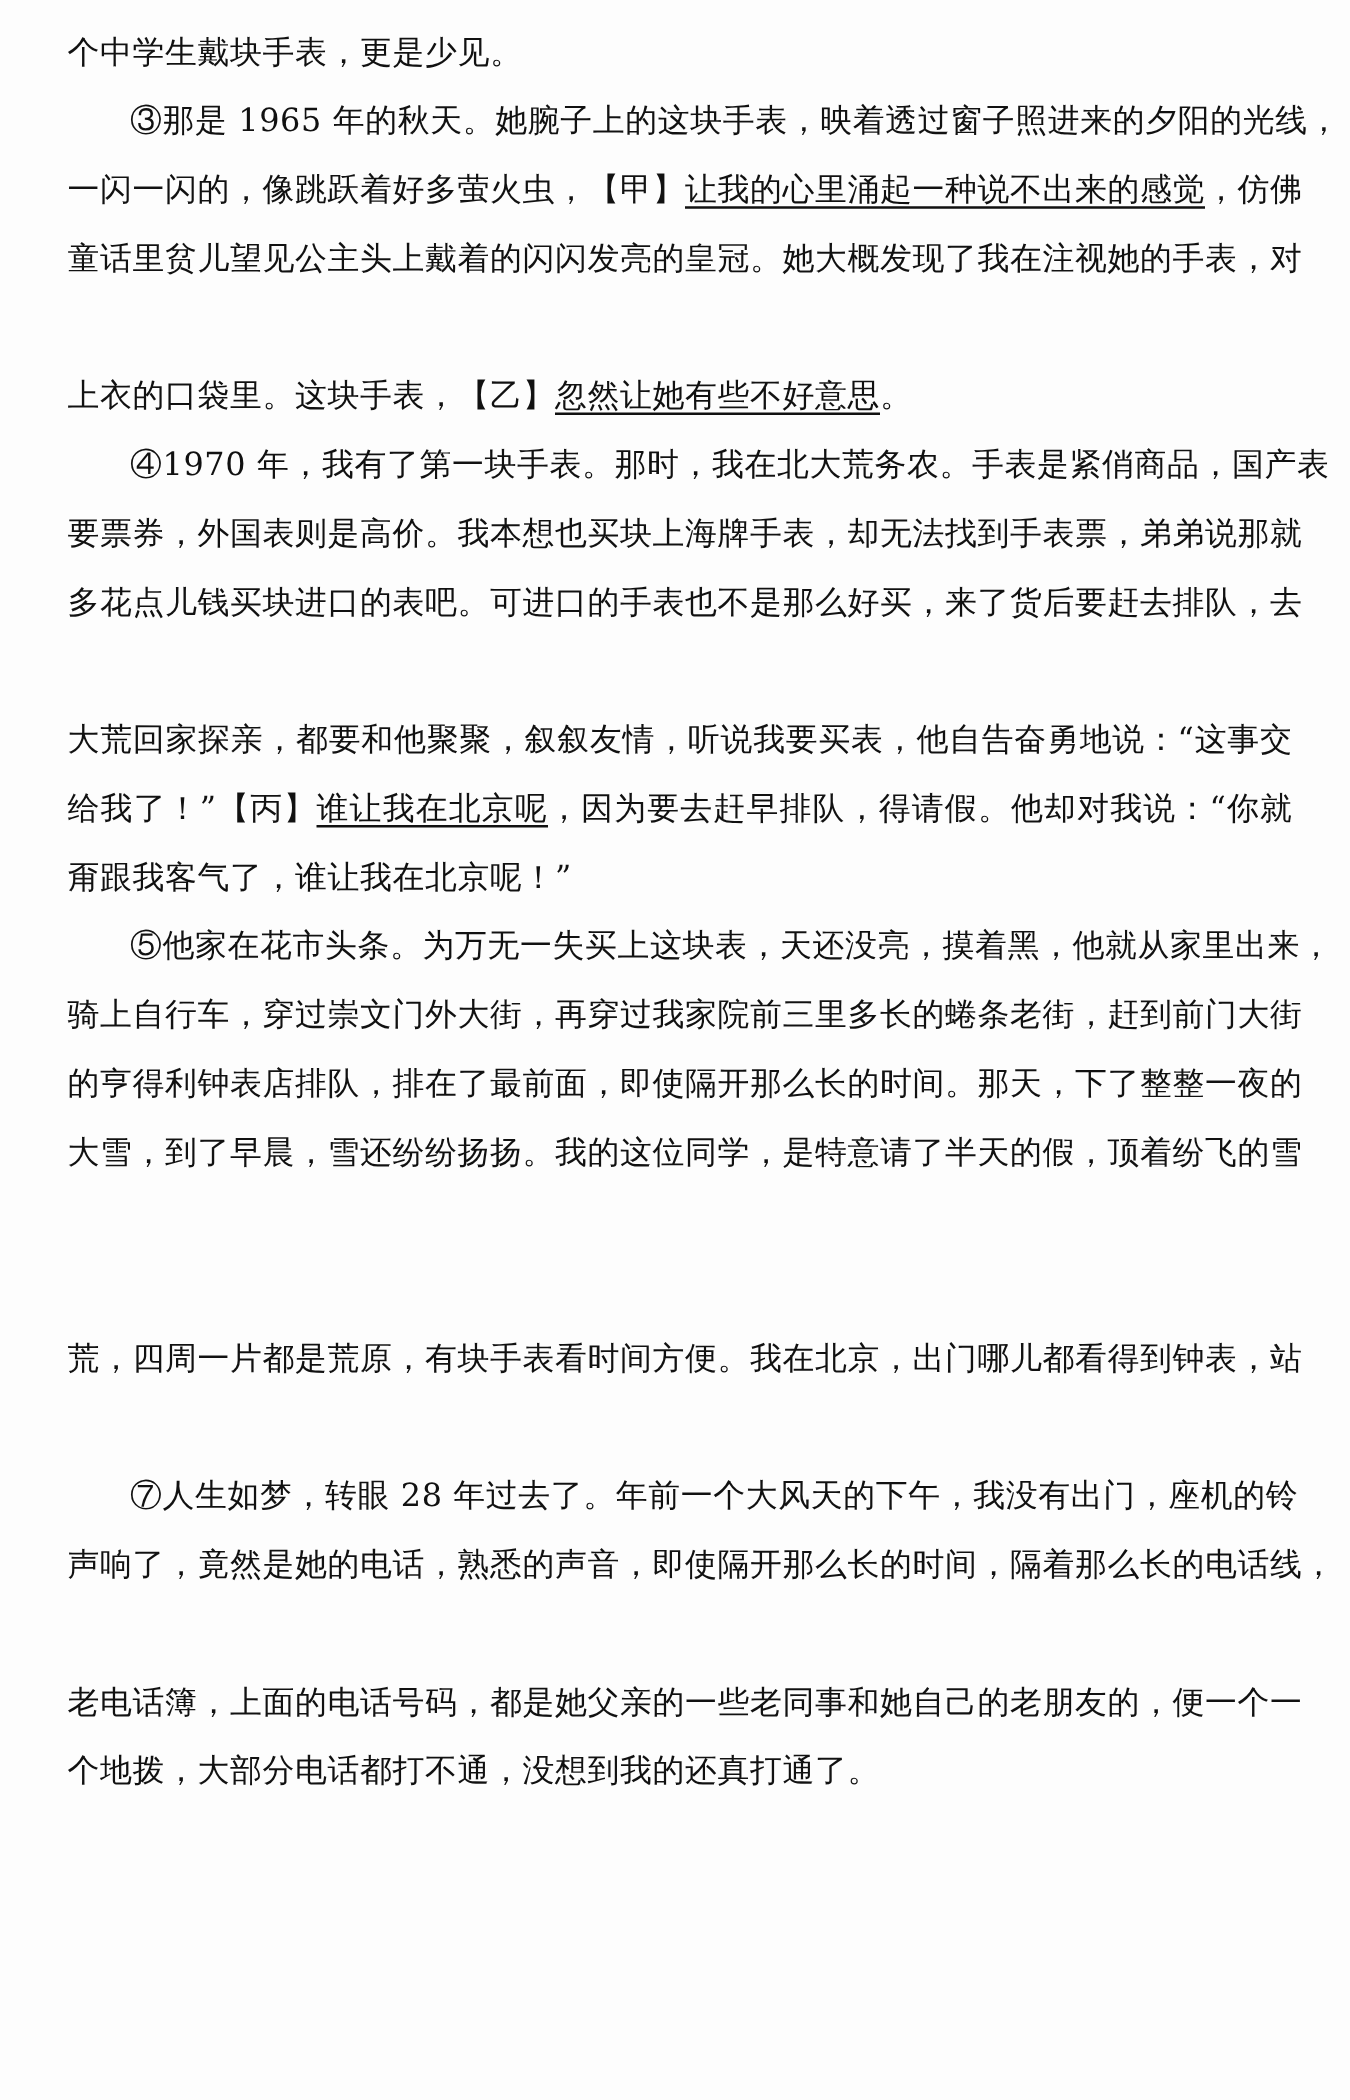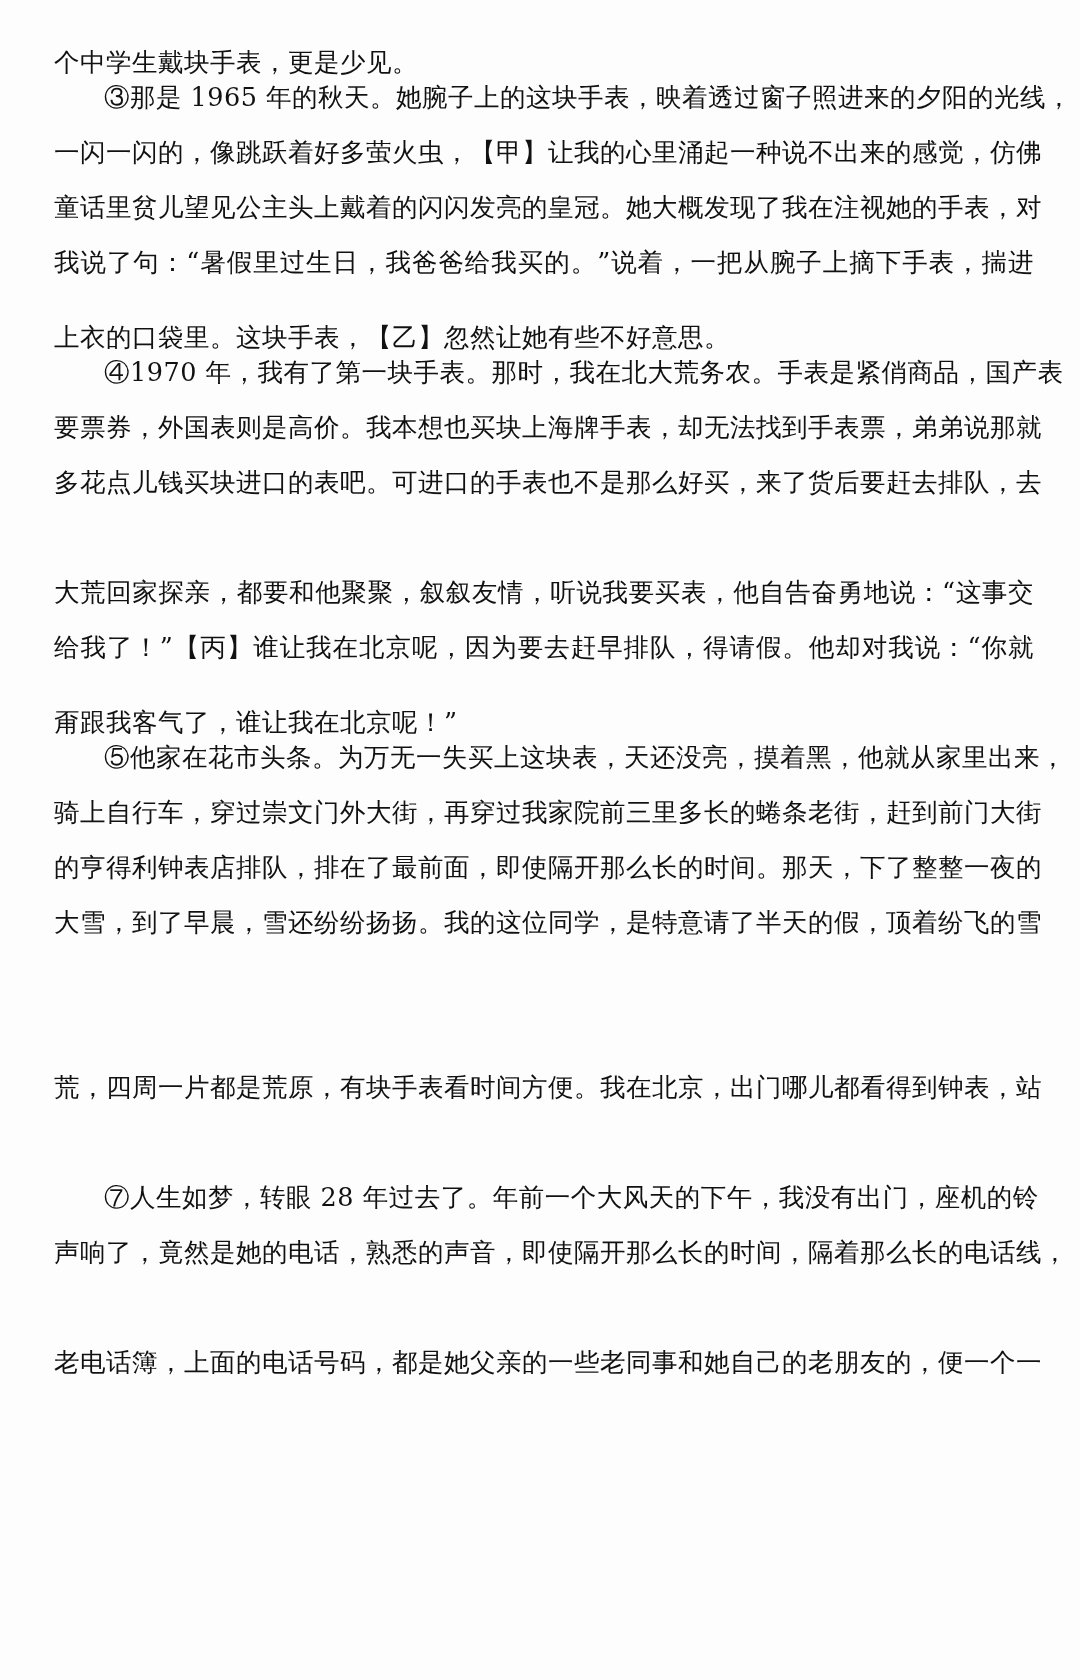--- a/index.html
+++ b/index.html
@@ -1,50 +1,50 @@
 <!DOCTYPE html>
 <html><head>
 <meta charset="utf-8">
 <style>
   html, body { margin:0; padding:0; background:#ffffff; }
   body { width:1080px; height:1680px; position:relative; overflow:hidden;
          font-family:"DejaVu Serif", "Liberation Serif", serif; color:#111; }
   .page { position:absolute; left:0; top:0; width:1080px; height:1680px; background:#fdfdfd; }
   .line { position:absolute; left:54px; width:980px; height:40px; font-size:25.5px; line-height:40px;
           white-space:nowrap; text-align:justify; text-align-last:justify; letter-spacing:0.5px; }
-  .line.short { text-align-last:left;margin-top:20px; }
+  .line.short { text-align-last:left; }
   .line.indent { left:104px; width:930px; }
-  .ul { text-decoration-thickness:2px; text-underline-offset:5px; }
+  .ul { text-decoration:underline; text-decoration-thickness:2px; text-underline-offset:5px; }
 </style>
 </head>
 <body>
 
 <div class="page">
 
   <div class="line short" style="top:22px">个中学生戴块手表，更是少见。</div>
 
   <div class="line indent" style="top:77px">③那是 1965 年的秋天。她腕子上的这块手表，映着透过窗子照进来的夕阳的光线，</div>
   <div class="line" style="top:132px"><span>一闪一闪的，像跳跃着好多萤火虫，【甲】</span><span class="ul">让我的心里涌起一种说不出来的感觉</span><span>，仿佛</span></div>
   <div class="line" style="top:187px">童话里贫儿望见公主头上戴着的闪闪发亮的皇冠。她大概发现了我在注视她的手表，对</div>
-  <div class="line" style="top:242px">我说了句：“暑假里过生日，我爸爸给我买的。”说着，一把从腕子上摘下手表，揣进</div>
   <div class="line short" style="top:297px"><span>上衣的口袋里。这块手表，【乙】</span><span class="ul">忽然让她有些不好意思</span><span>。</span></div>
 
   <div class="line indent" style="top:352px">④1970 年，我有了第一块手表。那时，我在北大荒务农。手表是紧俏商品，国产表</div>
   <div class="line" style="top:407px">要票券，外国表则是高价。我本想也买块上海牌手表，却无法找到手表票，弟弟说那就</div>
   <div class="line" style="top:462px">多花点儿钱买块进口的表吧。可进口的手表也不是那么好买，来了货后要赶去排队，去</div>
   <div class="line" style="top:572px">大荒回家探亲，都要和他聚聚，叙叙友情，听说我要买表，他自告奋勇地说：“这事交</div>
   <div class="line" style="top:627px"><span>给我了！”【丙】</span><span class="ul">谁让我在北京呢</span><span>，因为要去赶早排队，得请假。他却对我说：“你就</span></div>
   <div class="line short" style="top:682px">甭跟我客气了，谁让我在北京呢！”</div>
 
   <div class="line indent" style="top:737px">⑤他家在花市头条。为万无一失买上这块表，天还没亮，摸着黑，他就从家里出来，</div>
   <div class="line" style="top:792px">骑上自行车，穿过崇文门外大街，再穿过我家院前三里多长的蜷条老街，赶到前门大街</div>
   <div class="line" style="top:847px">的亨得利钟表店排队，排在了最前面，即使隔开那么长的时间。那天，下了整整一夜的</div>
   <div class="line" style="top:902px">大雪，到了早晨，雪还纷纷扬扬。我的这位同学，是特意请了半天的假，顶着纷飞的雪</div>
 
   <div class="line" style="top:1067px">荒，四周一片都是荒原，有块手表看时间方便。我在北京，出门哪儿都看得到钟表，站</div>
 
   <div class="line indent" style="top:1177px">⑦人生如梦，转眼 28 年过去了。年前一个大风天的下午，我没有出门，座机的铃</div>
   <div class="line" style="top:1232px">声响了，竟然是她的电话，熟悉的声音，即使隔开那么长的时间，隔着那么长的电话线，</div>
   <div class="line" style="top:1342px">老电话簿，上面的电话号码，都是她父亲的一些老同事和她自己的老朋友的，便一个一</div>
+  <div class="line short" style="top:1397px">个地拨，大部分电话都打不通，没想到我的还真打通了。</div>
 </div>
 
 <div class="page" style="background:transparent">
 </div>
 
 </body></html>

